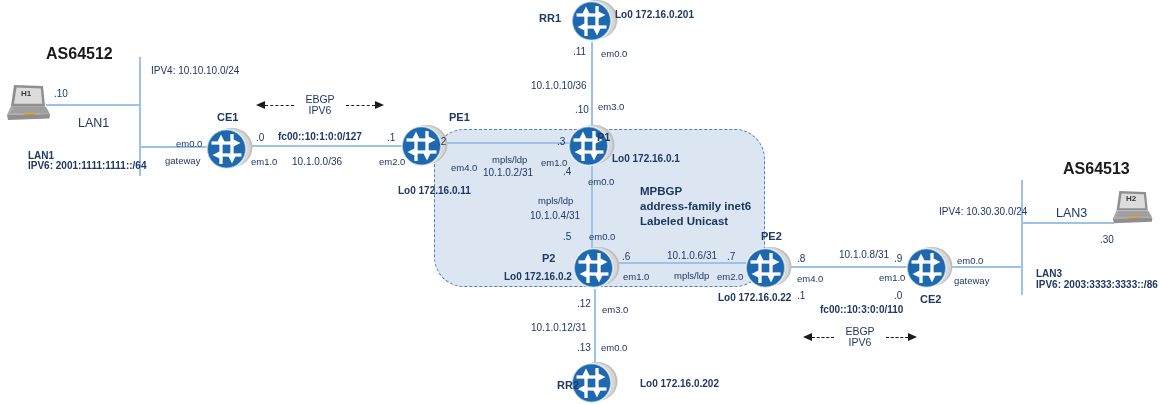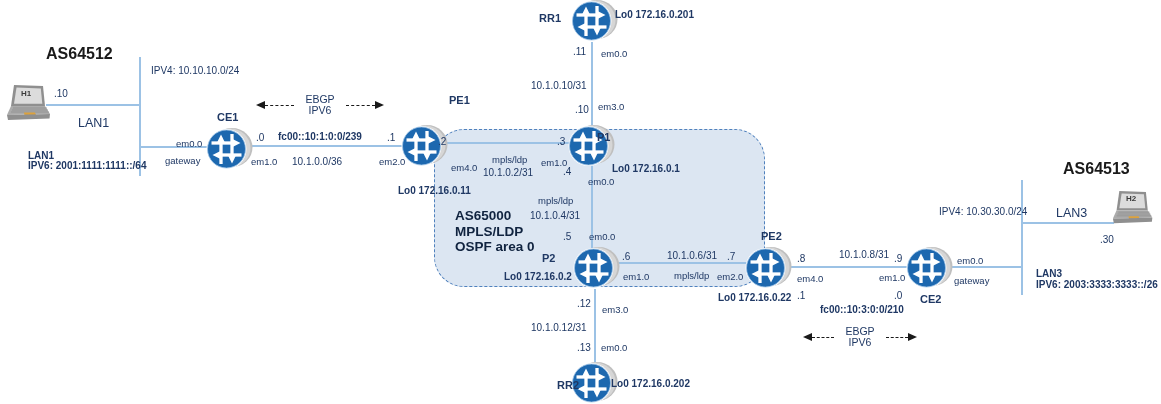--- a/index.html
+++ b/index.html
@@ -76,24 +76,24 @@
   <div class="hline" style="left:227px;top:145px;width:195px"></div>
   <div class="hline" style="left:422px;top:142px;width:167px"></div>
   <div class="vline" style="left:591px;top:42px;height:85px"></div>
   <div class="vline" style="left:591px;top:164px;height:85px"></div>
   <div class="hline" style="left:594px;top:262px;width:172px"></div>
   <div class="vline" style="left:594px;top:289px;height:75px"></div>
   <div class="hline" style="left:766px;top:266px;width:257px"></div>
   <div class="vline" style="left:1021px;top:180px;height:115px"></div>
   <div class="hline" style="left:1022px;top:222px;width:92px"></div>
 
-  <div class="core-text">
-    <span>AS65000</span>
-    <span>MPLS/LDP</span>
-    <span>OSPF area 0</span>
+  <div class="mpbgp-text">
+    <span>MPBGP</span>
+    <span>address-family inet6</span>
+    <span>Labeled Unicast</span>
   </div>
 
   <div class="ebgp" style="left:256px;top:92px;width:128px">
     <span class="head-l"></span>
     <span class="dash"></span>
     <span class="txt">
       <span>EBGP</span>
       <span>IPV6</span>
     </span>
     <span class="dash"></span>
@@ -150,43 +150,43 @@
   <span class="lbl" style="left:151px;top:65px">IPV4: 10.10.10.0/24</span>
   <span class="lbl b" style="left:28px;top:150px">LAN1</span>
   <span class="lbl b" style="left:28px;top:160px">IPV6: 2001:1111:1111::/64</span>
 
   <span class="node" style="left:217px;top:111px">CE1</span>
   <span class="lbl if" style="left:176px;top:138px">em0.0</span>
   <span class="lbl if" style="left:165px;top:155px">gateway</span>
 
   <span class="lbl" style="left:256px;top:132px">.0</span>
   <span class="lbl if" style="left:251px;top:156px">em1.0</span>
-  <span class="lbl b" style="left:278px;top:131px">fc00::10:1:0:0/239</span>
+  <span class="lbl b" style="left:278px;top:131px">fc00::10:1:0:0/127</span>
   <span class="lbl" style="left:292px;top:156px">10.1.0.0/36</span>
   <span class="lbl" style="left:387px;top:132px">.1</span>
   <span class="lbl if" style="left:379px;top:156px">em2.0</span>
 
-  <span class="node" style="left:449px;top:94px">PE1</span>
+  <span class="node" style="left:449px;top:111px">PE1</span>
   <span class="loop" style="left:398px;top:185px">Lo0 172.16.0.11</span>
 
   <span class="lbl" style="left:438px;top:136px">.2</span>
   <span class="lbl if" style="left:451px;top:162px">em4.0</span>
   <span class="lbl if" style="left:492px;top:154px">mpls/ldp</span>
   <span class="lbl" style="left:483px;top:167px">10.1.0.2/31</span>
   <span class="lbl" style="left:557px;top:136px">.3</span>
   <span class="lbl if" style="left:541px;top:157px">em1.0</span>
 
   <span class="node" style="left:597px;top:131px">P1</span>
-  <span class="loop" style="left:612px;top:163px">Lo0 172.16.0.1</span>
+  <span class="loop" style="left:612px;top:153px">Lo0 172.16.0.1</span>
 
   <span class="node" style="left:539px;top:12px">RR1</span>
   <span class="loop" style="left:615px;top:9px">Lo0 172.16.0.201</span>
   <span class="lbl" style="left:573px;top:46px">.11</span>
   <span class="lbl if" style="left:601px;top:48px">em0.0</span>
-  <span class="lbl" style="left:531px;top:80px">10.1.0.10/31</span>
+  <span class="lbl" style="left:531px;top:80px">10.1.0.10/36</span>
   <span class="lbl" style="left:575px;top:104px">.10</span>
   <span class="lbl if" style="left:598px;top:101px">em3.0</span>
 
   <span class="lbl" style="left:563px;top:166px">.4</span>
   <span class="lbl if" style="left:588px;top:176px">em0.0</span>
   <span class="lbl if" style="left:538px;top:195px">mpls/ldp</span>
   <span class="lbl" style="left:530px;top:210px">10.1.0.4/31</span>
   <span class="lbl" style="left:563px;top:231px">.5</span>
   <span class="lbl if" style="left:589px;top:231px">em0.0</span>
 
@@ -203,35 +203,35 @@
   <span class="node" style="left:761px;top:230px">PE2</span>
   <span class="loop" style="left:718px;top:292px">Lo0 172.16.0.22</span>
 
   <span class="lbl" style="left:577px;top:298px">.12</span>
   <span class="lbl if" style="left:602px;top:304px">em3.0</span>
   <span class="lbl" style="left:531px;top:322px">10.1.0.12/31</span>
   <span class="lbl" style="left:577px;top:342px">.13</span>
   <span class="lbl if" style="left:601px;top:342px">em0.0</span>
 
   <span class="node" style="left:557px;top:379px">RR2</span>
-  <span class="loop" style="left:611px;top:378px">Lo0 172.16.0.202</span>
+  <span class="loop" style="left:640px;top:378px">Lo0 172.16.0.202</span>
 
   <span class="lbl" style="left:797px;top:253px">.8</span>
   <span class="lbl if" style="left:797px;top:273px">em4.0</span>
   <span class="lbl" style="left:839px;top:249px">10.1.0.8/31</span>
   <span class="lbl" style="left:894px;top:253px">.9</span>
   <span class="lbl if" style="left:879px;top:272px">em1.0</span>
   <span class="lbl" style="left:797px;top:290px">.1</span>
   <span class="lbl" style="left:894px;top:290px">.0</span>
-  <span class="lbl b" style="left:820px;top:304px">fc00::10:3:0:0/210</span>
+  <span class="lbl b" style="left:820px;top:304px">fc00::10:3:0:0/110</span>
 
   <span class="node" style="left:920px;top:293px">CE2</span>
   <span class="lbl if" style="left:957px;top:255px">em0.0</span>
   <span class="lbl if" style="left:954px;top:275px">gateway</span>
 
   <span class="as-title" style="left:1063px;top:160px">AS64513</span>
   <span class="lbl" style="left:939px;top:206px">IPV4: 10.30.30.0/24</span>
   <span class="lan" style="left:1056px;top:206px">LAN3</span>
   <span class="lbl" style="left:1100px;top:234px">.30</span>
   <span class="lbl b" style="left:1036px;top:268px">LAN3</span>
-  <span class="lbl b" style="left:1036px;top:279px">IPV6: 2003:3333:3333::/26</span>
+  <span class="lbl b" style="left:1036px;top:279px">IPV6: 2003:3333:3333::/86</span>
 
 </div>
 
 </body></html>

